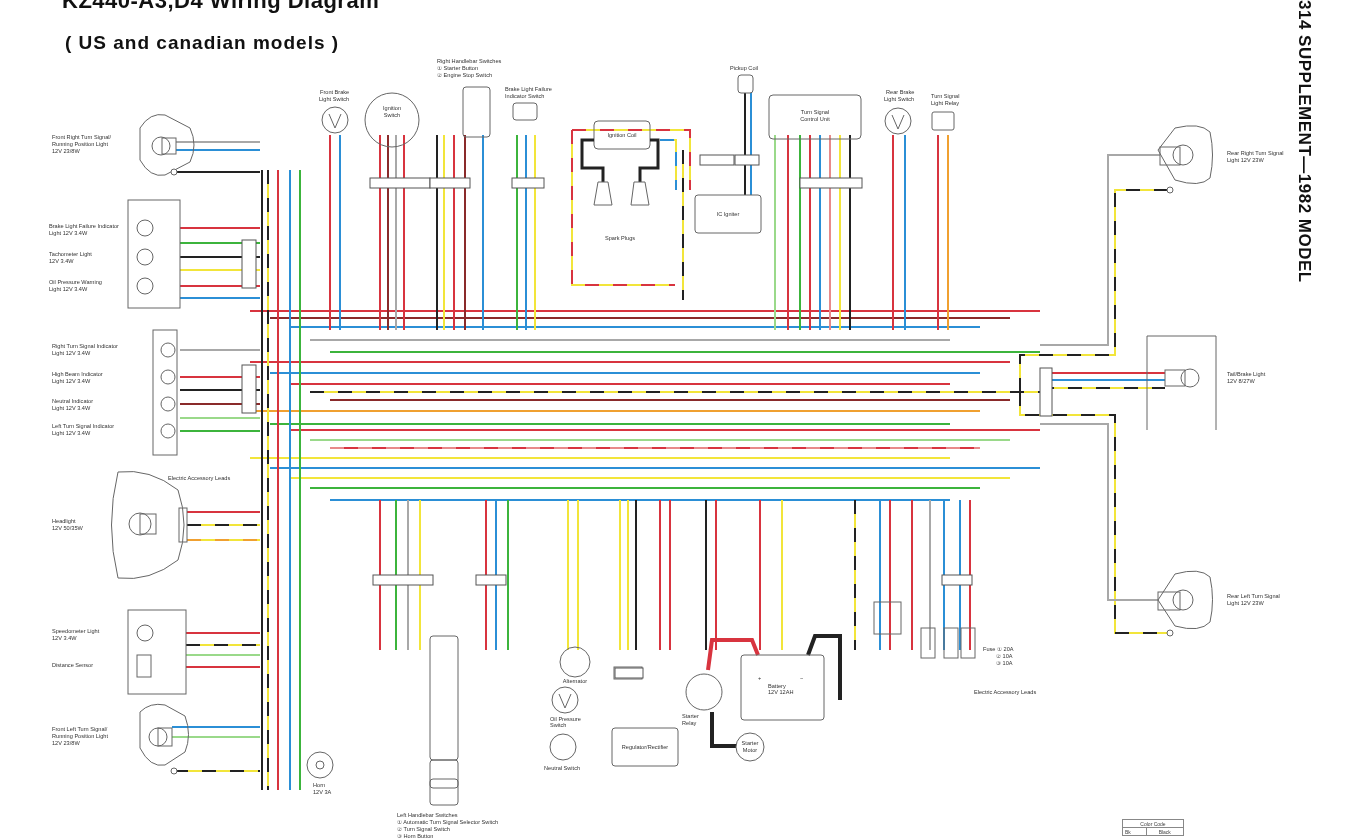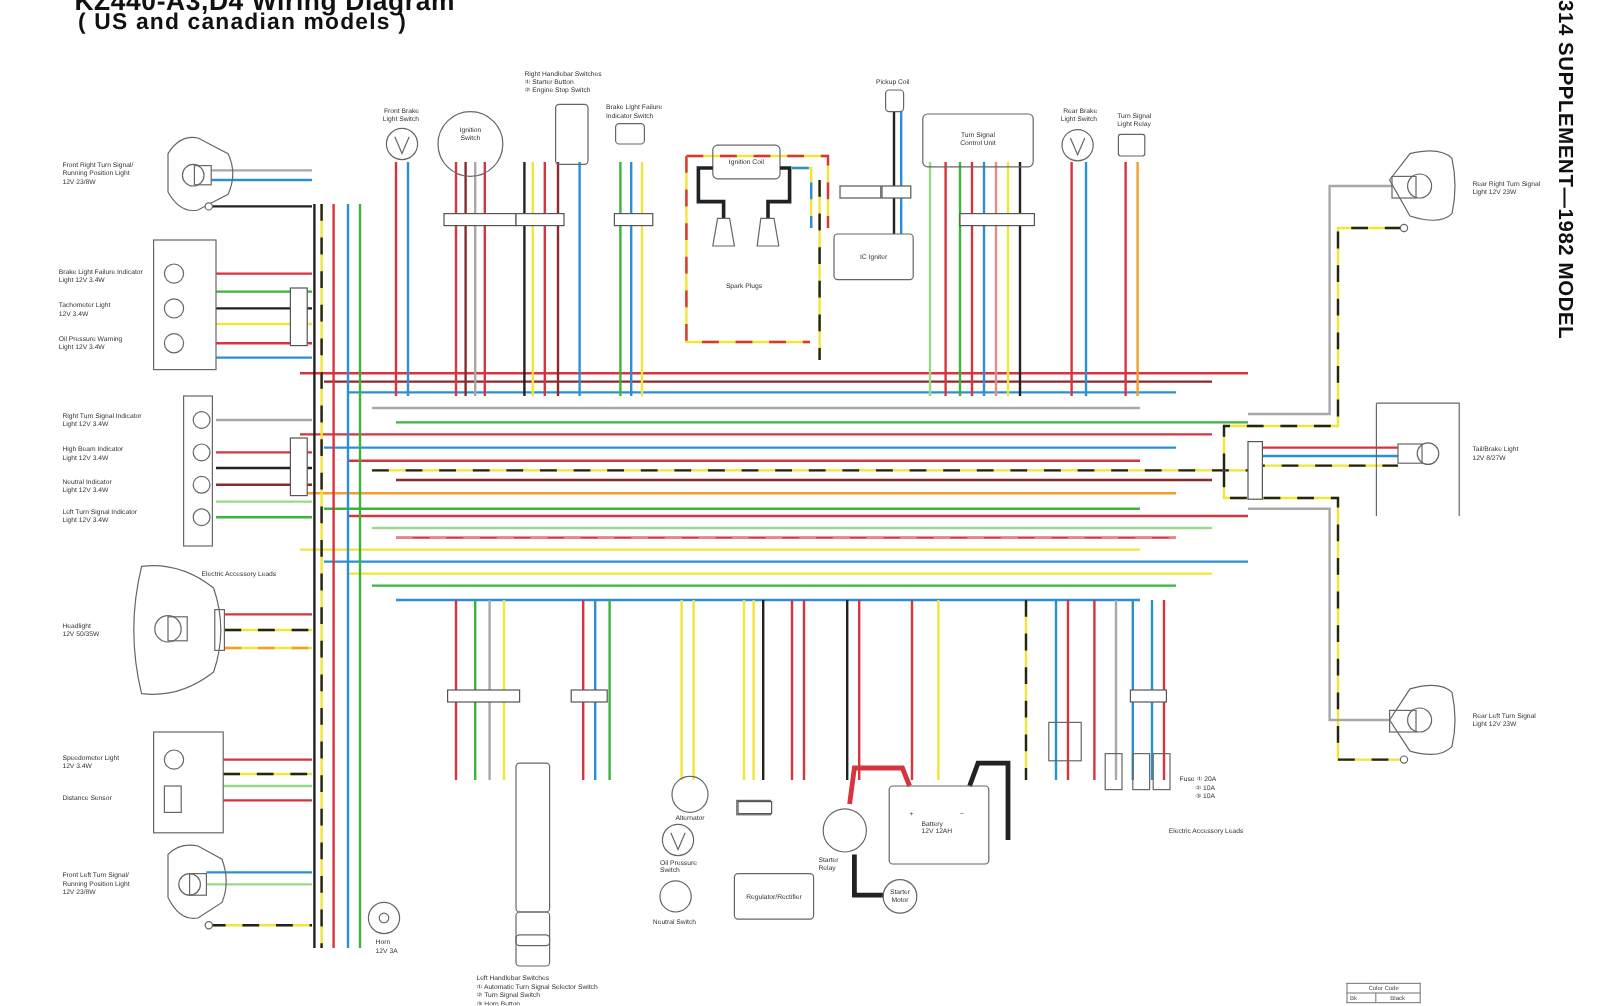--- a/index.html
+++ b/index.html
@@ -1,18 +1,18 @@
 <!DOCTYPE html>
 <html><head>
 <meta charset="utf-8">
 <style>
   html, body { margin:0; padding:0; background:#fff; }
   body { width:1346px; height:838px; overflow:hidden; position:relative; font-family:"Liberation Sans", sans-serif; }
   .title { position:absolute; left:62px; top:-12px; font-size:22px; font-weight:bold; color:#111; letter-spacing:0.5px; white-space:nowrap; }
-  .subtitle { position:absolute; left:65px; top:8px; font-size:19px; font-weight:bold; color:#111; letter-spacing:1px; white-space:nowrap; }
+  .subtitle { position:absolute; left:65px; top:32px; font-size:19px; font-weight:bold; color:#111; letter-spacing:1px; white-space:nowrap; }
   .side-title { position:absolute; left:1286px; top:0px; width:30px; height:330px; }
   .side-title span { position:absolute; left:0; top:0; transform-origin:0 0; transform:translate(28px,0) rotate(90deg); font-size:17px; font-weight:bold; white-space:nowrap; color:#111; letter-spacing:0.5px; }
   svg#diagram { position:absolute; left:0; top:0; }
   .lbl { font-family:"Liberation Sans", sans-serif; font-size:5.6px; fill:#333; }
   .lbl-c { font-family:"Liberation Sans", sans-serif; font-size:5.6px; fill:#333; text-anchor:middle; }
   .outline { fill:none; stroke:#666; stroke-width:1; }
   .color-table { position:absolute; left:1122px; top:819px; width:62px; border:1px solid #777; border-collapse:collapse; font-size:5px; color:#444; }
   .color-table td { border:1px solid #888; padding:0 2px; height:7px; }
 </style>
 </head>

